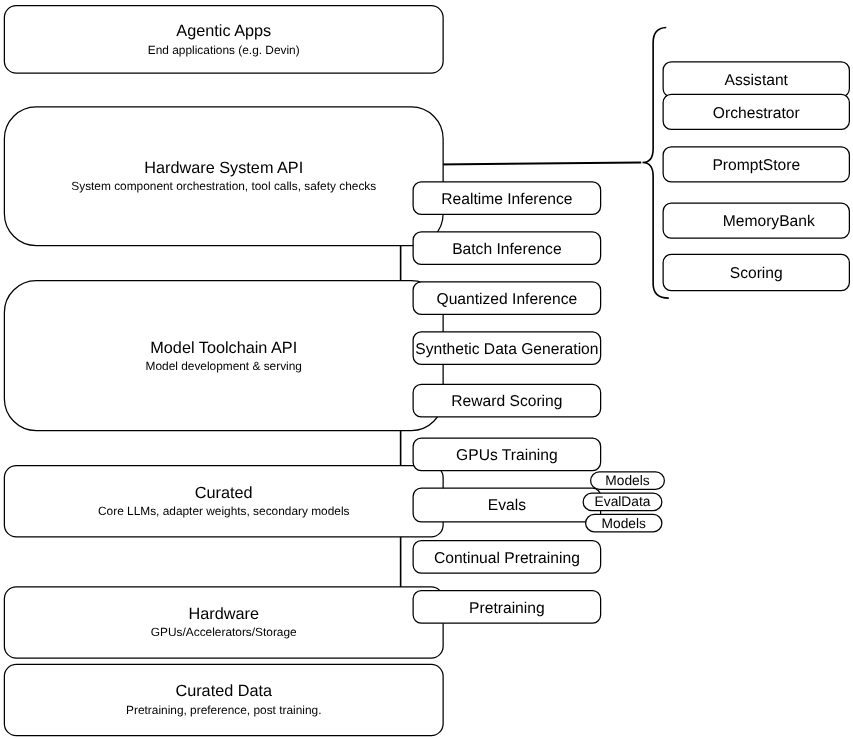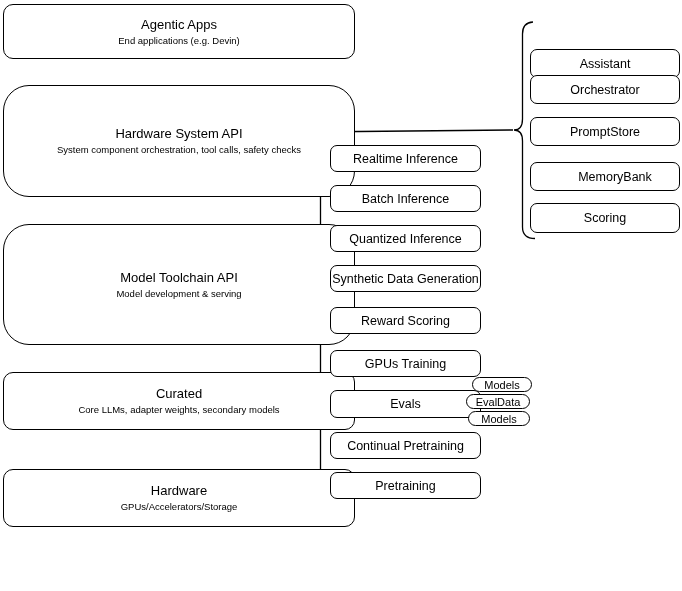--- a/index.html
+++ b/index.html
@@ -107,20 +107,24 @@
   <div class="lbox" style="top:372px;height:58px;border-radius:10px;">
     <div class="box-title">Curated</div>
     <div class="box-sub">Core LLMs, adapter weights, secondary models</div>
   </div>
 
   <div class="lbox" style="top:450px;height:58px;border-radius:10px;margin-top:19px;">
     <div class="box-title">Hardware</div>
     <div class="box-sub">GPUs/Accelerators/Storage</div>
   </div>
 
+  <div class="lbox" style="top:531px;height:58px;border-radius:10px;">
+    <div class="box-title">Curated Data</div>
+    <div class="box-sub">Pretraining, preference, post training.</div>
+  </div>
 
   <div class="mbox" style="top:145px;">Realtime Inference</div>
   <div class="mbox" style="top:185px;">Batch Inference</div>
   <div class="mbox" style="top:225px;">Quantized Inference</div>
   <div class="mbox" style="top:265px;">Synthetic Data Generation</div>
   <div class="mbox" style="top:307px;">Reward Scoring</div>
   <div class="mbox" style="top:350px;">GPUs Training</div>
   <div class="mbox" style="top:390px;height:28px;">Evals</div>
   <div class="mbox" style="top:432px;">Continual Pretraining</div>
   <div class="mbox" style="top:472px;">Pretraining</div>

